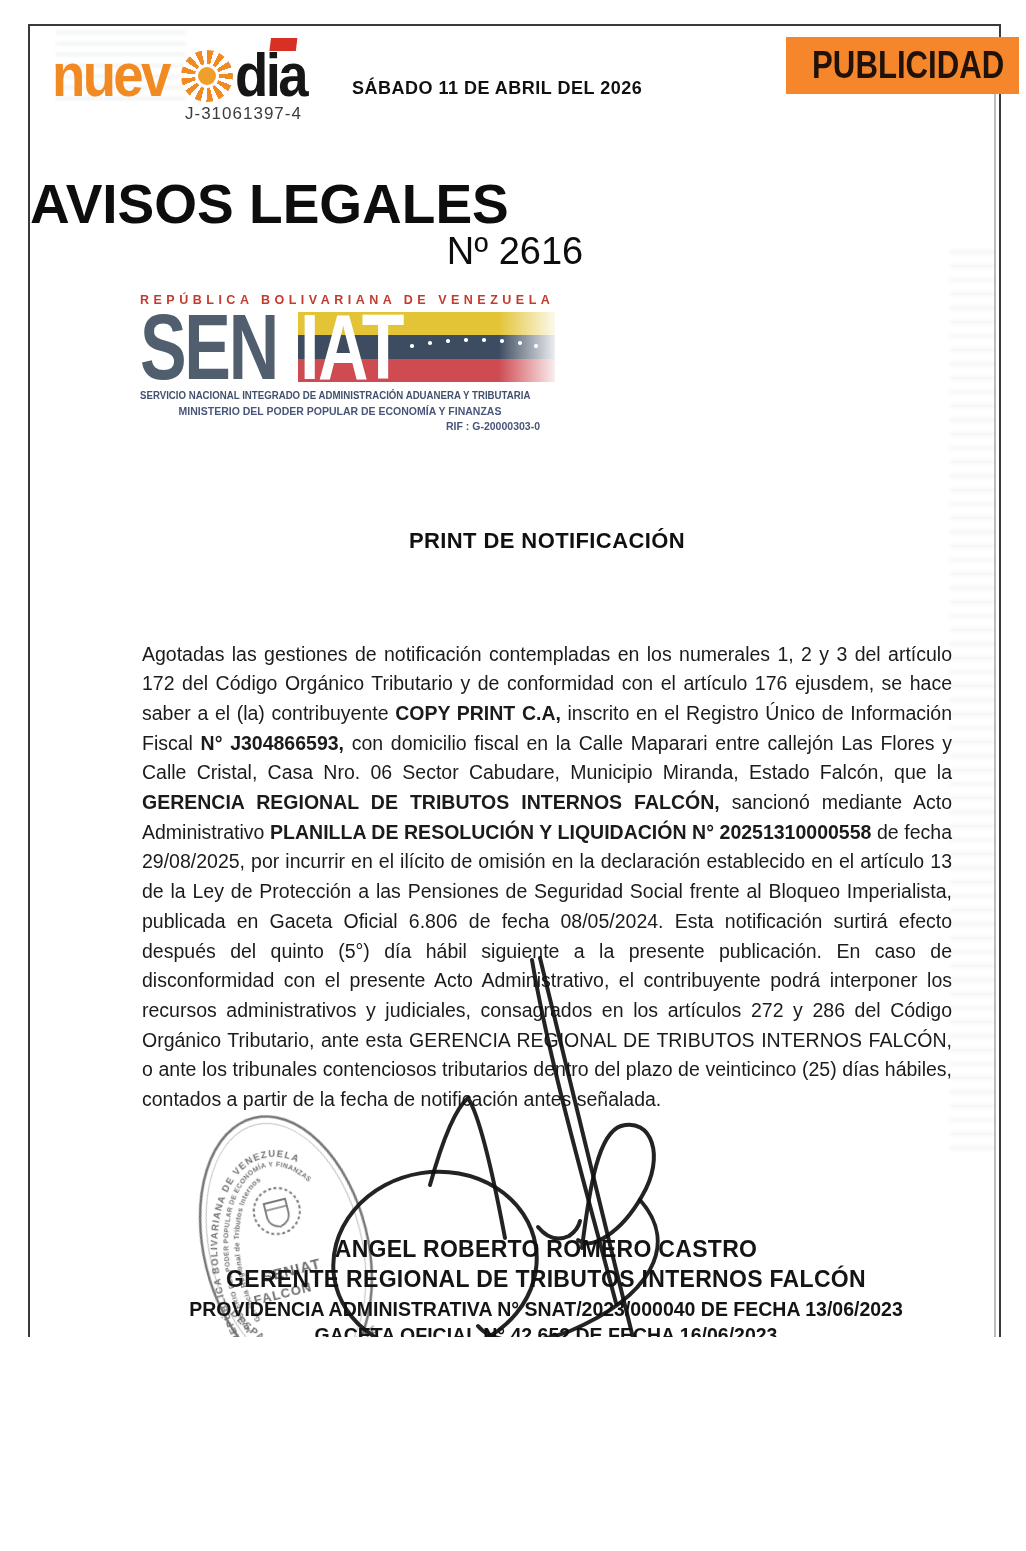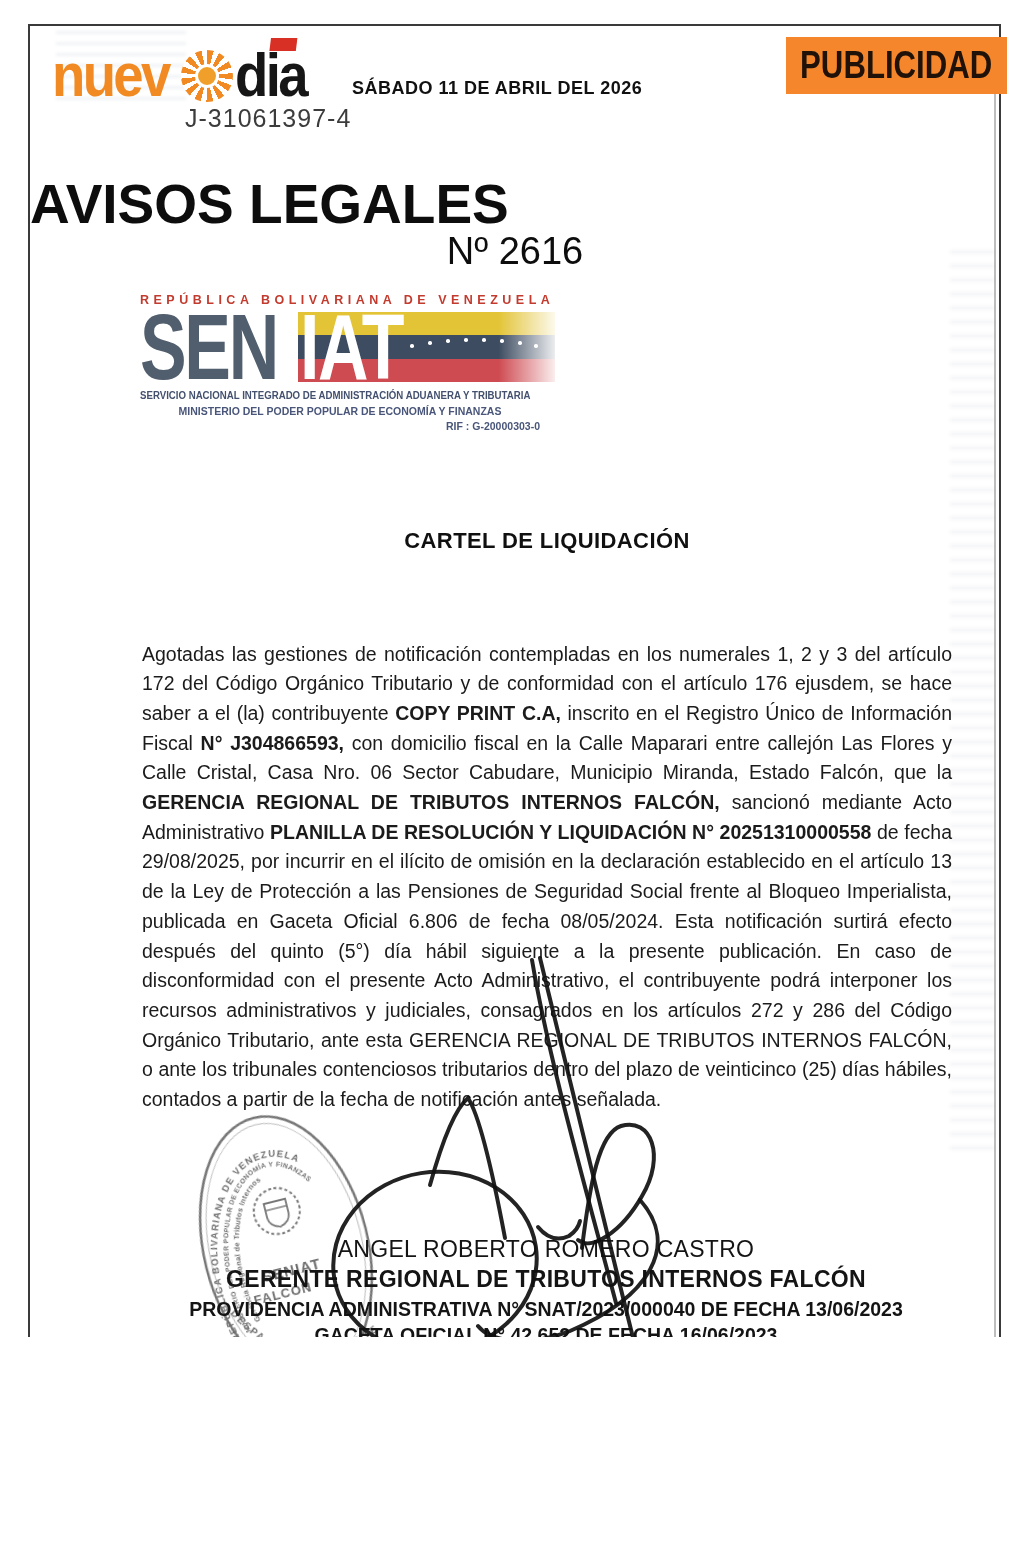--- a/index.html
+++ b/index.html
@@ -20,24 +20,24 @@
   
   .brand{position:absolute;left:52px;top:42px;display:flex;align-items:flex-end;height:62px;}
   .brand .p1{font-size:62px;font-weight:bold;letter-spacing:-3px;color:#F18A23;
              transform:scaleX(.88);transform-origin:left bottom;line-height:58px;}
   .sun{width:52px;height:52px;border-radius:50%;margin:0 2px 2px -4px;position:relative;
        background:repeating-conic-gradient(#F18A23 0deg 15deg,#fff 15deg 27.7deg);}
   .sun::after{content:"";position:absolute;inset:14px;border-radius:50%;background:#F0A02A;border:3px solid #fff;}
   .brand .p2{font-size:62px;font-weight:bold;letter-spacing:-3px;color:#161616;
              transform:scaleX(.88);transform-origin:left bottom;line-height:58px;position:relative;}
   .brand .accent{position:absolute;left:40px;top:-8px;width:30px;height:13px;background:#D93025;transform:skewX(-8deg);}
-  .reg-num{position:absolute;left:185px;top:104px;font-size:25px;color:#3c3c3c;letter-spacing:1px;}
+  .reg-num{position:absolute;left:185px;top:104px;font-size:17px;color:#3c3c3c;letter-spacing:1px;}
   .date-line{position:absolute;left:352px;top:78px;font-size:18px;font-weight:bold;letter-spacing:.5px;color:#111;}
   .banner{position:absolute;left:786px;top:37px;width:221px;height:57px;background:#F6862B;
-          display:flex;align-items:center;justify-content:center;}
+          display:flex;align-items:center;justify-content:center;padding-left:12px;}
   .banner span{font-size:38px;font-weight:bold;color:#201208;letter-spacing:0px;
                transform:scaleX(.82);white-space:nowrap;}
 
   
   .title-main{position:absolute;left:30px;top:172px;width:970px;text-align:left;
               font-size:55px;font-weight:bold;letter-spacing:0px;color:#0d0d0d;}
   .title-num{position:absolute;left:30px;top:230px;width:970px;text-align:center;
              font-size:38px;font-weight:normal;color:#0d0d0d;}
 
   
@@ -63,21 +63,21 @@
           font-size:22px;font-weight:bold;letter-spacing:.4px;color:#101010;}
   .body-text{position:absolute;left:142px;top:620px;width:810px;font-size:19.5px;line-height:29.7px;
              text-align:justify;color:#1b1b1b;}
   .body-text .b{font-weight:bold;}
 
   
   .stamp{position:absolute;left:186px;top:1098px;width:200px;height:300px;
          transform:rotate(-14deg);opacity:.82;filter:blur(.6px);}
   .stamp text{fill:#4f4f4f;font-family:"Liberation Sans",sans-serif;}
   .sig-text{position:absolute;left:140px;top:1236px;width:812px;text-align:center;color:#141414;}
-  .sig-text .l1{font-size:23px;font-weight:normal;margin-bottom:3px;letter-spacing:.3px;}
+  .sig-text .l1{font-size:23px;font-weight:bold;margin-bottom:3px;letter-spacing:.3px;}
   .sig-text .l2{font-size:23px;font-weight:bold;margin-bottom:5px;letter-spacing:.3px;}
   .sig-text .l3{font-size:19.5px;font-weight:bold;margin-bottom:3px;}
   .sig-text .l4{font-size:19.5px;font-weight:bold;}
   .sig-ink{position:absolute;left:320px;top:945px;width:380px;height:460px;pointer-events:none;}
   .sig-ink path,.sig-ink ellipse{fill:none;stroke:#101010;stroke-width:4;stroke-linecap:round;opacity:.92;}
 
   
   .footer{position:absolute;left:30px;top:1455px;width:970px;height:46px;
           display:flex;align-items:center;justify-content:center;gap:13px;}
   .fb{font-size:38px;font-weight:bold;color:#111;line-height:34px;margin-top:-4px;}
@@ -120,21 +120,21 @@
       <span class="flag">
         <span class="stars"></span>
         <span class="iat">IAT</span>
       </span>
     </div>
     <div class="sub1">SERVICIO NACIONAL INTEGRADO DE ADMINISTRACIÓN ADUANERA Y TRIBUTARIA</div>
     <div class="sub2">MINISTERIO DEL PODER POPULAR DE ECONOMÍA Y FINANZAS</div>
     <div class="sub3">RIF : G-20000303-0</div>
   </div>
 
-  <div class="cartel">CARTEL DE LIQUIDACIÓN</div>
+  <div class="cartel">PRINT DE NOTIFICACIÓN</div>
   <p class="body-text"><span class="r">Agotadas las gestiones de notificación contempladas en los numerales 1, 2 y 3 del artículo 172 del Código Orgánico Tributario y de conformidad con el artículo 176 ejusdem, se hace saber a el (la) contribuyente </span><span class="b">COPY PRINT C.A,</span><span class="r"> inscrito en el Registro Único de Información Fiscal </span><span class="b">N° J304866593,</span><span class="r"> con domicilio fiscal en la Calle Maparari entre callejón Las Flores y Calle Cristal, Casa Nro. 06 Sector Cabudare, Municipio Miranda, Estado Falcón, que la </span><span class="b">GERENCIA REGIONAL DE TRIBUTOS INTERNOS FALCÓN,</span><span class="r"> sancionó mediante Acto Administrativo </span><span class="b">PLANILLA DE RESOLUCIÓN Y LIQUIDACIÓN N° 20251310000558</span><span class="r"> de fecha 29/08/2025, por incurrir en el ilícito de omisión en la declaración establecido en el artículo 13 de la Ley de Protección a las Pensiones de Seguridad Social frente al Bloqueo Imperialista, publicada en Gaceta Oficial 6.806 de fecha 08/05/2024. Esta notificación surtirá efecto después del quinto (5°) día hábil siguiente a la presente publicación. En caso de disconformidad con el presente Acto Administrativo, el contribuyente podrá interponer los recursos administrativos y judiciales, consagrados en los artículos 272 y 286 del Código Orgánico Tributario, ante esta GERENCIA REGIONAL DE TRIBUTOS INTERNOS FALCÓN, o ante los tribunales contenciosos tributarios dentro del plazo de veinticinco (25) días hábiles, contados a partir de la fecha de notificación antes señalada.</span></p>
 
   <svg class="stamp" viewBox="0 0 200 300">
     <defs>
       <path id="arcTop" d="M 34 228 A 72 122 0 1 1 166 228"></path>
       <path id="arcMid" d="M 46 222 A 60 108 0 1 1 154 222"></path>
       <path id="arcInner" d="M 58 214 A 48 92 0 1 1 142 214"></path>
       <path id="arcBottom" d="M 30 200 Q 78 292 170 252"></path>
     </defs>
     <ellipse cx="100" cy="150" rx="82" ry="134" stroke="#5a5a5a" stroke-width="2.5" fill="none"></ellipse>

